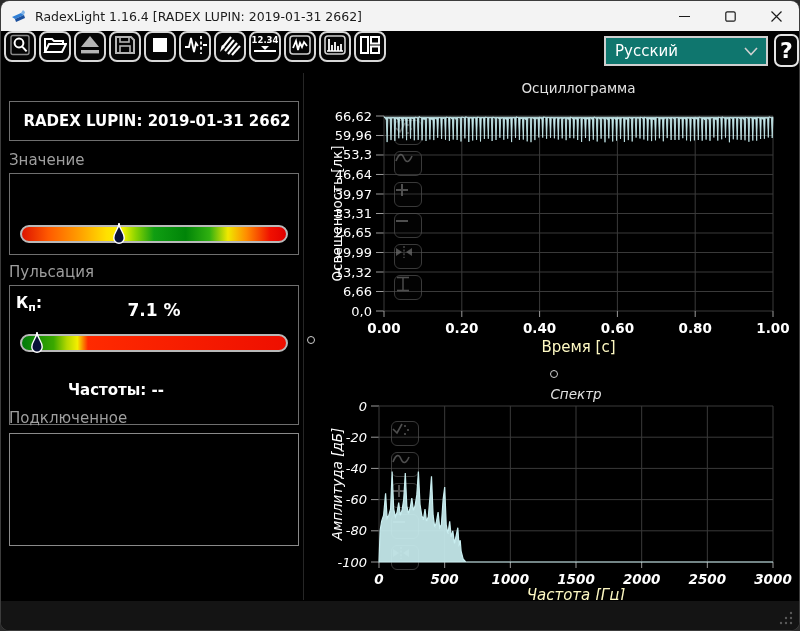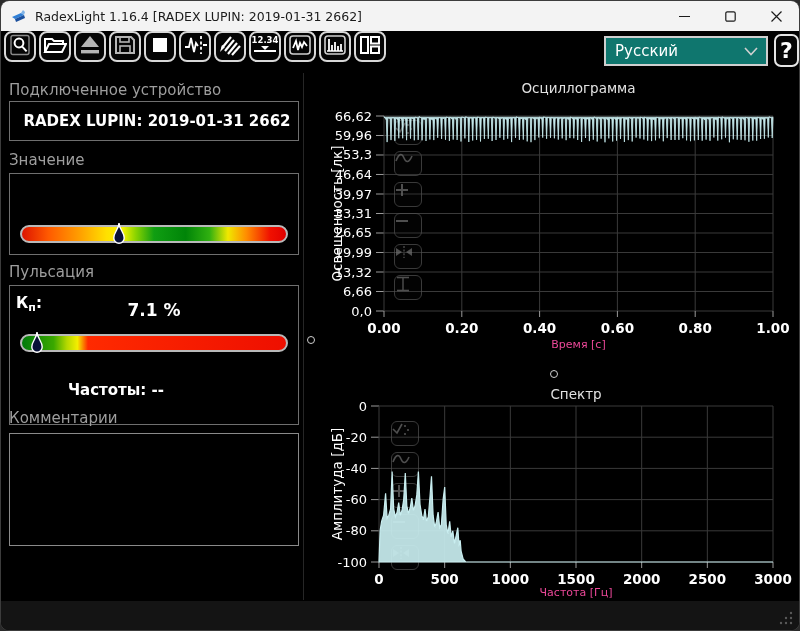--- a/index.html
+++ b/index.html
@@ -20,21 +20,21 @@
   .lp-header{position:absolute;left:8px;color:#9e9e9e;font-size:15px;}
   .lp-box{position:absolute;left:8px;width:290px;border:1px solid #6f6f6f;background:#000;box-sizing:border-box;padding-left:6px;}
   .lp-bold{color:#fff;font-weight:bold;}
   .scalebar{position:absolute;height:18px;border:2px solid #b9b9b9;border-radius:9px;box-sizing:border-box;}
   .scalewrap{position:absolute;}
   .droplet{position:absolute;top:-3px;width:14px;height:24px;}
   .sub{font-size:11px;vertical-align:-3px;}
   
   .chart{position:absolute;color:#fff;}
   .chart .title{position:absolute;text-align:center;color:#e2e2e2;font-size:13.5px;}
-  .chart .xlabel{position:absolute;text-align:center;color:#ec4899;font-size:11px;}
+  .chart .xlabel{position:absolute;text-align:center;color:#fef9c3;font-size:15px;}
   .chart .ylabel{position:absolute;color:#fff;font-size:13.5px;transform:rotate(-90deg);transform-origin:left top;text-align:center;white-space:nowrap;}
   .chart svg{position:absolute;left:0;top:0;}
   .serieslayer{pointer-events:none;z-index:3;}
   .gridlayer{z-index:1;}
   .ghostbtn{position:absolute;width:26px;height:23px;border:1px solid #4e4e4e;border-radius:6px;background:rgba(20,20,20,.25);display:flex;align-items:center;justify-content:center;z-index:2;opacity:.75;}
   .splitter-dot{position:absolute;width:8px;height:8px;border:1.5px solid #cfcfcf;border-radius:50%;background:#000;box-sizing:border-box;z-index:5;}
   .vsplit-line{position:absolute;left:302px;top:72px;width:1px;height:528px;background:#262626;}
   
   .statusbar{position:absolute;left:0;bottom:0;width:100%;height:29px;background:#141414;border-top:1px solid #000;}
   .grip{position:absolute;right:6px;bottom:5px;width:14px;height:14px;}
@@ -159,21 +159,20 @@
       <span>Русский</span>
       <svg width="14" height="9" viewBox="0 0 14 9">
           <polyline points="1,1 7,7.5 13,1" fill="none" stroke="#cfcfcf" stroke-width="1.6"></polyline>
         </svg>
     </div>
     <div class="help-btn">
         <span>?</span>
       </div>
   </div>
 
-  <div class="lp-header" style="top:80px;">Подключенное устройство</div>
   <div class="lp-box" style="top:100px;height:40px;display:flex;align-items:center;justify-content:center;">
     <span class="lp-bold" style="font-size:15px;">RADEX LUPIN: 2019-01-31 2662</span>
   </div>
 
   <div class="lp-header" style="top:150px;">Значение</div>
   <div class="lp-box" style="top:172px;height:82px;">
     <div class="scalewrap" style="left:10px;top:51px;width:268px;height:18px;">
       <div class="scalebar" id="value-scalebar" style="left: 0px; top: 0px; width: 268px; background: linear-gradient(to right, rgb(221, 20, 0) 0%, rgb(255, 90, 0) 10%, rgb(255, 160, 0) 22%, rgb(255, 224, 0) 32%, rgb(246, 244, 0) 38%, rgb(140, 212, 0) 43%, rgb(16, 158, 18) 50%, rgb(0, 132, 8) 62%, rgb(48, 176, 16) 71%, rgb(240, 232, 0) 78%, rgb(255, 140, 0) 85%, rgb(240, 16, 0) 94%, rgb(224, 0, 0) 100%);"></div>
       <svg class="droplet" id="value-marker" viewBox="0 0 14 24" style="left: calc(37% - 7px);">
           <path d="M7 1 C7 7 1.8 10 1.8 16 A5.2 5.2 0 0 0 12.2 16 C12.2 10 7 7 7 1 Z" fill="#081138" stroke="#fff" stroke-width="1.4"></path>
@@ -187,21 +186,21 @@
     <div class="lp-bold" style="position:absolute;left:44px;top:14px;width:200px;text-align:center;font-size:17px;">7.1 %</div>
     <div class="scalewrap" style="left:10px;top:48px;width:268px;height:18px;">
       <div class="scalebar" id="pulse-scalebar" style="left: 0px; top: 0px; width: 268px; background: linear-gradient(to right, rgb(0, 122, 10) 0%, rgb(58, 168, 0) 12%, rgb(180, 216, 0) 17%, rgb(244, 238, 0) 21%, rgb(255, 42, 0) 25%, rgb(238, 15, 0) 100%);"></div>
       <svg class="droplet" id="pulse-marker" viewBox="0 0 14 24" style="left: calc(6.5% - 7px);">
           <path d="M7 1 C7 7 1.8 10 1.8 16 A5.2 5.2 0 0 0 12.2 16 C12.2 10 7 7 7 1 Z" fill="#081138" stroke="#fff" stroke-width="1.4"></path>
         </svg>
     </div>
     <div class="lp-bold" style="position:absolute;left:6px;top:82px;width:200px;text-align:center;font-size:15px;margin-top:13px;">Частоты: --</div>
   </div>
 
-  <div class="lp-header" style="top:408px;">Комментарии</div>
+  <div class="lp-header" style="top:408px;">Подключенное</div>
   <textarea class="lp-box" style="top: 432px; height: 113px; border-color: rgb(138, 138, 138); color: rgb(255, 255, 255); resize: none; outline: none; font-family: inherit;" value=""></textarea>
 
   <div class="vsplit-line"></div>
   <div class="splitter-dot" style="left:306px;top:335px;"></div>
   <div class="splitter-dot" style="left:549px;top:369px;"></div>
 
   <div class="chart" id="osc-chart" style="left:310px;top:75px;width:490px;height:285px;">
     <div class="title" style="left:73px;top:4px;width:389px;">Осциллограмма</div>
     <div class="ylabel" id="osc-ylabel" style="left: 18px; top: 235px; width: 195px;">Освещенность [лк]</div>
     <div class="xlabel" style="left:73px;top:262px;width:389px;">Время [с]</div>
@@ -295,21 +294,21 @@
         <text x="384.20000000000005" y="257" text-anchor="middle" font-size="13.5" fill="#ffffff" font-weight="bold">0.80</text>
         <line x1="462" y1="40" x2="462" y2="235" stroke="#3a3a3a" stroke-width="1"></line>
         <line x1="462" y1="235" x2="462" y2="241" stroke="#9a9a9a" stroke-width="1"></line>
         <text x="462" y="257" text-anchor="middle" font-size="13.5" fill="#ffffff" font-weight="bold">1.00</text>
       </svg>
       <svg width="490" height="285" class="serieslayer">
         <path d="M73.0 41.2 L73.0 40.6 L75.3 44.0 L76.1 66.1 L76.9 42.0 L79.1 42.5 L80.0 64.1 L80.8 42.1 L83.0 42.0 L83.9 64.8 L84.7 41.9 L86.9 44.1 L87.8 62.3 L88.6 41.1 L90.8 44.1 L91.7 62.3 L92.5 41.7 L94.7 44.0 L95.6 64.2 L96.3 42.2 L98.6 42.4 L99.5 62.6 L100.2 41.9 L102.5 43.3 L103.3 64.3 L104.1 41.0 L106.4 42.4 L107.2 63.9 L108.0 40.6 L110.3 41.9 L111.1 64.3 L111.9 43.0 L114.2 43.4 L115.0 65.0 L115.8 41.6 L118.0 42.1 L118.9 63.5 L119.7 42.9 L121.9 43.9 L122.8 64.1 L123.6 42.4 L125.8 43.1 L126.7 61.8 L127.5 41.7 L129.7 42.1 L130.6 62.9 L131.3 42.5 L133.6 42.3 L134.5 63.8 L135.2 41.0 L137.5 41.8 L138.4 64.9 L139.1 40.9 L141.4 43.7 L142.2 63.6 L143.0 41.6 L145.3 43.8 L146.1 64.0 L146.9 41.2 L149.2 42.3 L150.0 65.5 L150.8 41.0 L153.1 41.7 L153.9 62.4 L154.7 40.7 L156.9 41.8 L157.8 66.0 L158.6 42.0 L160.8 42.2 L161.7 64.5 L162.5 41.4 L164.7 42.5 L165.6 63.9 L166.4 41.0 L168.6 41.6 L169.5 65.5 L170.3 42.0 L172.5 41.9 L173.4 63.0 L174.1 41.1 L176.4 41.6 L177.3 62.8 L178.0 41.7 L180.3 41.8 L181.1 65.0 L181.9 40.9 L184.2 42.5 L185.0 64.0 L185.8 41.5 L188.1 42.7 L188.9 61.8 L189.7 42.6 L192.0 41.9 L192.8 63.8 L193.6 42.4 L195.8 43.6 L196.7 62.7 L197.5 42.8 L199.7 41.9 L200.6 66.1 L201.4 41.8 L203.6 42.2 L204.5 61.8 L205.3 40.8 L207.5 42.0 L208.4 63.9 L209.2 42.7 L211.4 42.4 L212.3 63.6 L213.0 42.3 L215.3 44.0 L216.2 65.4 L216.9 42.1 L219.2 41.6 L220.0 66.2 L220.8 41.8 L223.1 42.7 L223.9 64.1 L224.7 42.8 L227.0 42.6 L227.8 61.5 L228.6 41.3 L230.9 43.5 L231.7 61.6 L232.5 40.9 L234.7 41.5 L235.6 62.8 L236.4 41.4 L238.6 42.1 L239.5 61.8 L240.3 41.3 L242.5 42.7 L243.4 62.3 L244.2 42.5 L246.4 41.6 L247.3 63.6 L248.1 42.6 L250.3 41.9 L251.2 62.4 L251.9 42.6 L254.2 42.0 L255.1 64.2 L255.8 42.5 L258.1 43.5 L258.9 62.1 L259.7 40.8 L262.0 43.4 L262.8 62.3 L263.6 42.8 L265.9 43.1 L266.7 64.0 L267.5 42.8 L269.8 41.6 L270.6 66.0 L271.4 42.3 L273.6 42.9 L274.5 62.0 L275.3 42.9 L277.5 42.9 L278.4 65.1 L279.2 41.4 L281.4 43.9 L282.3 63.7 L283.1 40.8 L285.3 42.9 L286.2 65.5 L287.0 41.7 L289.2 43.4 L290.1 62.7 L290.8 41.8 L293.1 43.3 L294.0 66.3 L294.7 42.3 L297.0 43.8 L297.8 62.4 L298.6 41.8 L300.9 43.2 L301.7 65.5 L302.5 41.6 L304.8 44.1 L305.6 64.7 L306.4 42.9 L308.7 42.7 L309.5 62.9 L310.3 42.6 L312.5 41.5 L313.4 66.0 L314.2 42.8 L316.4 43.4 L317.3 64.1 L318.1 41.0 L320.3 43.1 L321.2 65.5 L322.0 42.0 L324.2 41.8 L325.1 61.6 L325.9 42.1 L328.1 42.3 L329.0 62.5 L329.7 41.0 L332.0 42.8 L332.9 63.5 L333.6 41.1 L335.9 42.9 L336.7 64.6 L337.5 42.7 L339.8 43.2 L340.6 65.1 L341.4 42.7 L343.7 44.1 L344.5 64.3 L345.3 41.3 L347.6 42.1 L348.4 62.3 L349.2 42.5 L351.4 43.1 L352.3 65.3 L353.1 43.0 L355.3 41.8 L356.2 62.1 L357.0 41.5 L359.2 43.2 L360.1 64.0 L360.9 41.3 L363.1 43.5 L364.0 64.0 L364.8 41.8 L367.0 41.7 L367.9 63.9 L368.6 42.6 L370.9 42.6 L371.8 62.2 L372.5 42.0 L374.8 43.5 L375.6 64.4 L376.4 41.4 L378.7 43.1 L379.5 65.2 L380.3 41.6 L382.6 43.2 L383.4 64.4 L384.2 42.2 L386.5 43.4 L387.3 64.0 L388.1 40.9 L390.3 42.5 L391.2 64.7 L392.0 42.4 L394.2 44.0 L395.1 63.7 L395.9 42.0 L398.1 43.5 L399.0 64.8 L399.8 42.2 L402.0 41.6 L402.9 61.5 L403.7 42.9 L405.9 43.8 L406.8 64.6 L407.5 41.1 L409.8 42.4 L410.7 63.3 L411.4 40.7 L413.7 43.1 L414.5 61.6 L415.3 42.8 L417.6 42.8 L418.4 66.3 L419.2 41.2 L421.5 43.1 L422.3 63.3 L423.1 41.6 L425.4 42.2 L426.2 63.7 L427.0 41.3 L429.2 42.9 L430.1 63.9 L430.9 41.7 L433.1 43.7 L434.0 64.3 L434.8 41.2 L437.0 42.5 L437.9 65.8 L438.7 41.5 L440.9 42.2 L441.8 64.6 L442.6 42.7 L444.8 42.9 L445.7 64.7 L446.4 41.2 L448.7 42.5 L449.6 63.0 L450.3 41.9 L452.6 43.9 L453.4 62.8 L454.2 42.0 L456.5 42.3 L457.3 61.5 L458.1 40.7 L460.4 42.3 L461.2 62.0 L462.0 41.2 Z" fill="#c9eef0" fill-opacity="0.95" stroke="#c9eef0" stroke-width="0.8"></path>
       </svg>
     </div>
 
-  <div class="chart" id="spec-chart" style="left:310px;top:380px;width:490px;height:220px;">
+  <div class="chart" id="spec-chart" style="left:310px;top:380px;width:490px;height:220px;font-style:italic;">
     <div class="title" style="left:68px;top:5px;width:394px;">Спектр</div>
     <div class="ylabel" id="spec-ylabel" style="left: 18px; top: 181px; width: 156px;">Амплитуда [дБ]</div>
     <div class="xlabel" style="left:68px;top:205px;width:394px;">Частота [Гц]</div>
     <div class="ghostbtn" style="left:80px;top:40px;">
         <svg width="18" height="14" viewBox="0 0 18 14">
           <polyline points="1,7 5,11 10,2" fill="none" stroke="#6a6a6a" stroke-width="1.6"></polyline>
           <g fill="#6a6a6a">
             <circle cx="13" cy="4" r="1.1"></circle>
             <circle cx="16" cy="8" r="1.1"></circle>
             <circle cx="13" cy="12" r="1.1"></circle>

